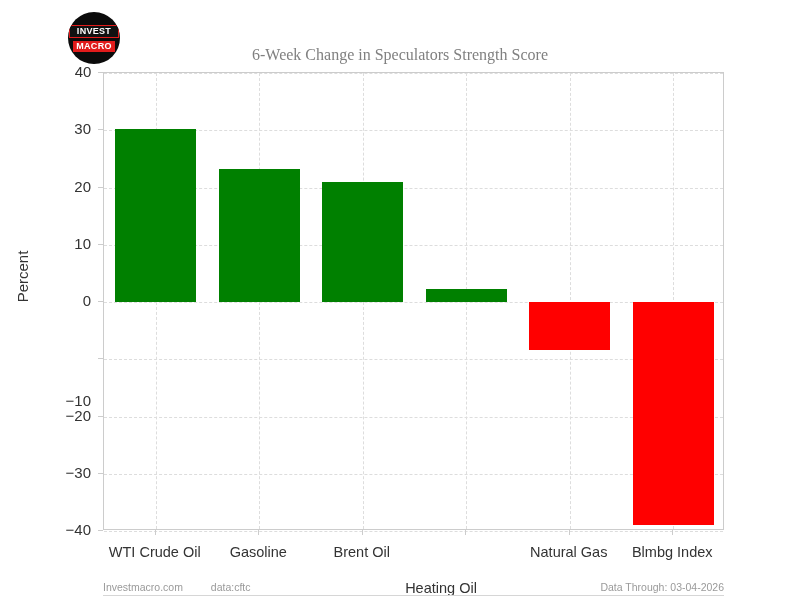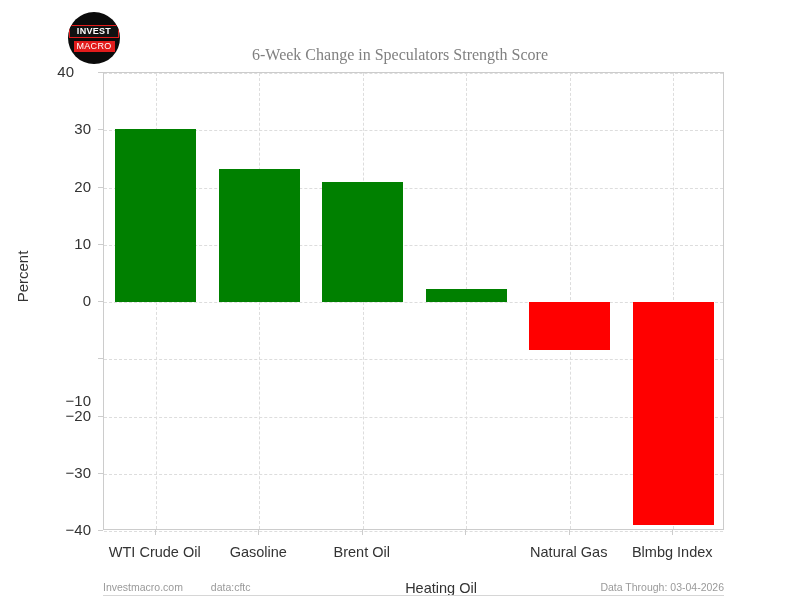--- a/index.html
+++ b/index.html
@@ -43,21 +43,21 @@
     font-weight: bold;
     letter-spacing: 0.3px;
     color: #ffffff;
     background: #111111;
     border: 1px solid #e11b1b;
     padding: 0px 7px;
     line-height: 11px;
   }
   .logo-line2 {
     font-size: 9px;
-    font-weight: normal;
+    font-weight: bold;
     letter-spacing: 0.3px;
     color: #ffffff;
     background: #e11b1b;
     padding: 0px 3px;
     line-height: 11px;
     margin-top: 3px;
   }
 
   
   .title {
@@ -231,21 +231,21 @@
         <div class="bar" title="Heating Oil: 2.3" style="left: 321.885px; top: 215.833px; width: 80.73px; height: 13.1675px; background: rgb(0, 128, 0);"></div>
         <div class="vgrid" style="left: 465.75px;"></div>
         <div class="bar" title="Natural Gas: -8.4" style="left: 425.385px; top: 229px; width: 80.73px; height: 48.09px; background: rgb(255, 0, 0);"></div>
         <div class="vgrid" style="left: 569.25px;"></div>
         <div class="bar" title="Blmbg Index: -39" style="left: 528.885px; top: 229px; width: 80.73px; height: 223.275px; background: rgb(255, 0, 0);"></div>
       </div>
   </div>
 
   <div id="axis-layer">
       <div class="ytick-mark" style="top: 72px; left: 98px;"></div>
-      <div class="ytick" style="position: absolute; left: 28px; top: 72px; width: 46px;">40</div>
+      <div class="ytick" style="position: absolute; left: 60px; top: 72px; width: 46px; text-align: center;">40</div>
       <div class="ytick-mark" style="top: 129.25px; left: 98px;"></div>
       <div class="ytick" style="position: absolute; left: 45px; top: 129.25px; width: 46px;">30</div>
       <div class="ytick-mark" style="top: 186.5px; left: 98px;"></div>
       <div class="ytick" style="position: absolute; left: 45px; top: 186.5px; width: 46px;">20</div>
       <div class="ytick-mark" style="top: 243.75px; left: 98px;"></div>
       <div class="ytick" style="position: absolute; left: 45px; top: 243.75px; width: 46px;">10</div>
       <div class="ytick-mark" style="top: 301px; left: 98px;"></div>
       <div class="ytick" style="position: absolute; left: 45px; top: 301px; width: 46px;">0</div>
       <div class="ytick-mark" style="top: 358.25px; left: 98px;"></div>
       <div class="ytick" style="position: absolute; left: 45px; top: 358.25px; width: 46px; margin-top: 43px;">−10</div>

